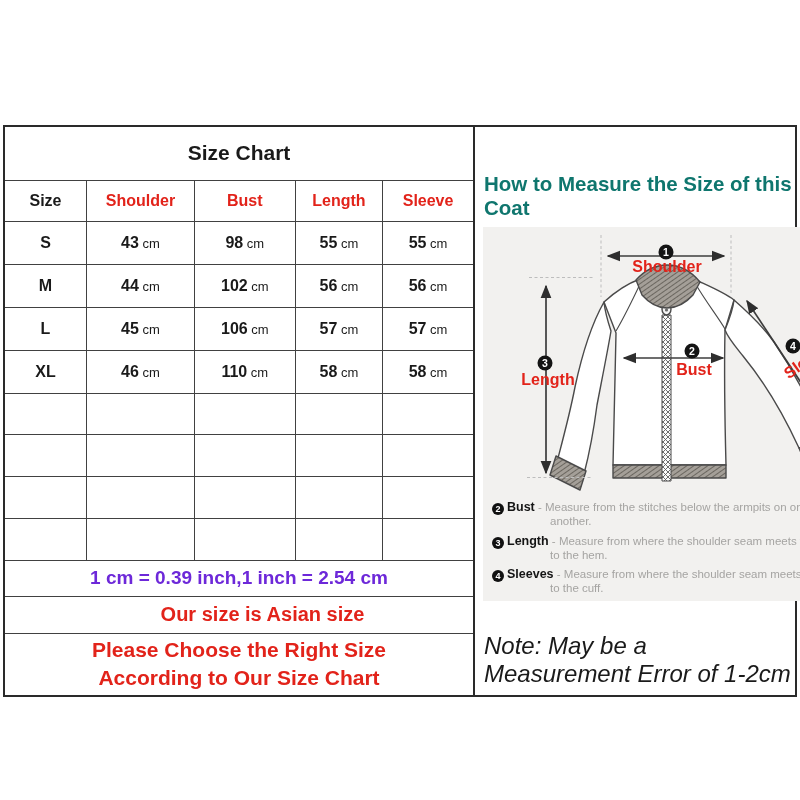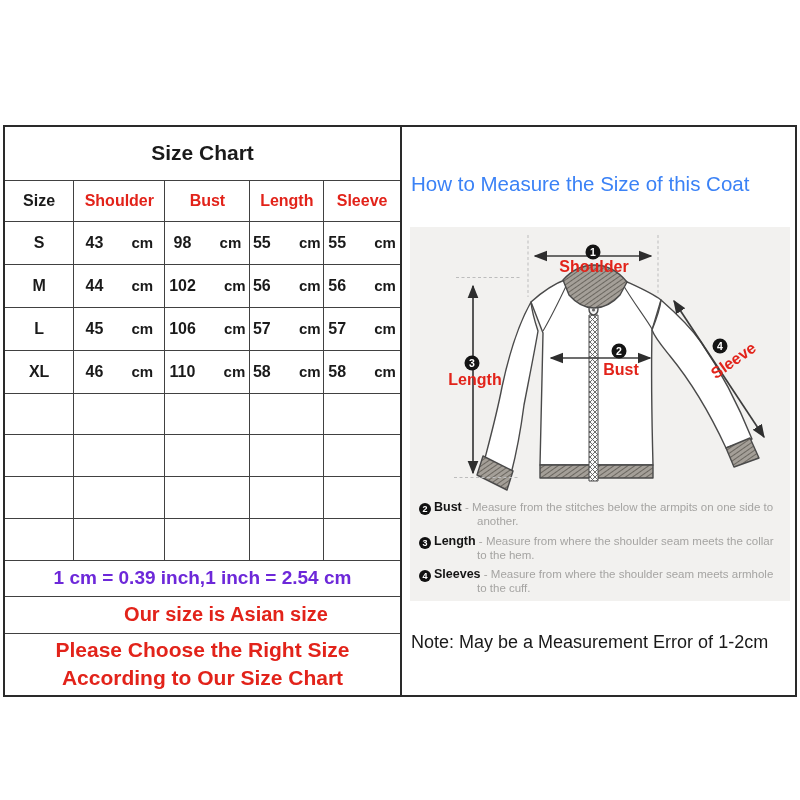--- a/index.html
+++ b/index.html
@@ -5,70 +5,70 @@
   html,body { margin:0; padding:0; background:#ffffff; }
   .page {
     position:relative; width:800px; height:800px; background:#ffffff;
     font-family:"Liberation Sans", sans-serif; overflow:hidden;
   }
   .frame {
     position:absolute; left:3px; top:125px; width:794px; height:572px;
     border:2px solid #2a2a2a; box-sizing:border-box; display:flex; background:#fff;
   }
   
-  .left-panel { width:397px; box-sizing:border-box; border-right:2px solid #2a2a2a; }
+  .left-panel { width:470px; box-sizing:border-box; border-right:2px solid #2a2a2a; }
   table.size-table {
     width:100%; height:100%; border-collapse:collapse; border-style:hidden;
     table-layout:fixed;
   }
   .size-table td, .size-table th {
     border:1.4px solid #414141; text-align:center; vertical-align:middle;
     padding:0; color:#1a1a1a; overflow:hidden;
   }
   tr.title-row { height:51px; }
   .chart-title { font-size:21px; font-weight:bold; color:#e2231a; }
   tr.head-row { height:40px; }
   .head-row th { font-size:16px; font-weight:bold; color:#e2231a; }
   .head-row th.col-size { color:#1a1a1a;margin-top:12px; }
   tr.data-row { height:41px; font-size:16px; }
   .data-row td.size-cell { font-weight:bold; }
   .data-row b { font-weight:bold; }
-  .data-row .unit { font-weight:bold; font-size:15px;padding-left:24px; }
+  .data-row .unit { font-weight:normal; font-size:13px; }
   tr.empty-row { height:40px; }
   tr.conv-row { height:36px; }
   .conv-row td { font-size:19px; font-weight:bold; color:#6d28d9; }
   tr.asian-row { height:37px; }
   .asian-row td { font-size:20px; font-weight:bold; color:#e2231a;padding-left:47px; }
   tr.choose-row td { font-size:21px; font-weight:bold; color:#e2231a; line-height:1.33; }
   
   .right-panel { flex:1; position:relative; }
   .measure-heading {
     position:absolute; left:9px; top:45px; margin:0;
-    font-size:20.5px; font-weight:normal; color:#3b82f6;
+    font-size:20.5px; font-weight:bold; color:#0f766e;
   }
   .diagram-box {
     position:absolute; left:8px; top:100px; width:380px; height:374px;
     background:#f2f1ef;
   }
   .diagram-box svg { display:block; }
   .legend { padding:4px 9px 0 9px; }
   .lrow {
     font-size:11.5px; line-height:13.5px; color:#a5a4a2;
     padding-left:58px; text-indent:-58px; margin-bottom:6px;
   }
   .lbadge {
     display:inline-block; width:12px; height:12px; border-radius:50%;
     background:#111; color:#fff; font-size:9px; font-weight:bold;
     line-height:12px; text-align:center; text-indent:0;
     vertical-align:-1px; margin-right:3px;
   }
   .llabel { color:#141414; font-weight:bold; font-size:12.5px; }
   .measure-note {
     position:absolute; left:9px; top:505px;
-    font-size:18px; color:#1a1a1a;
+    font-size:24px; color:#1a1a1a;font-style:italic;
   }
   
   .red-label { fill:#e2231a; font-weight:bold; font-size:16px; font-family:"Liberation Sans",sans-serif; }
   .circ-num { fill:#ffffff; font-weight:bold; font-size:10.5px; font-family:"Liberation Sans",sans-serif; }
 </style>
 </head>
 <body>
 
 <div class="page">
   <div class="frame">

